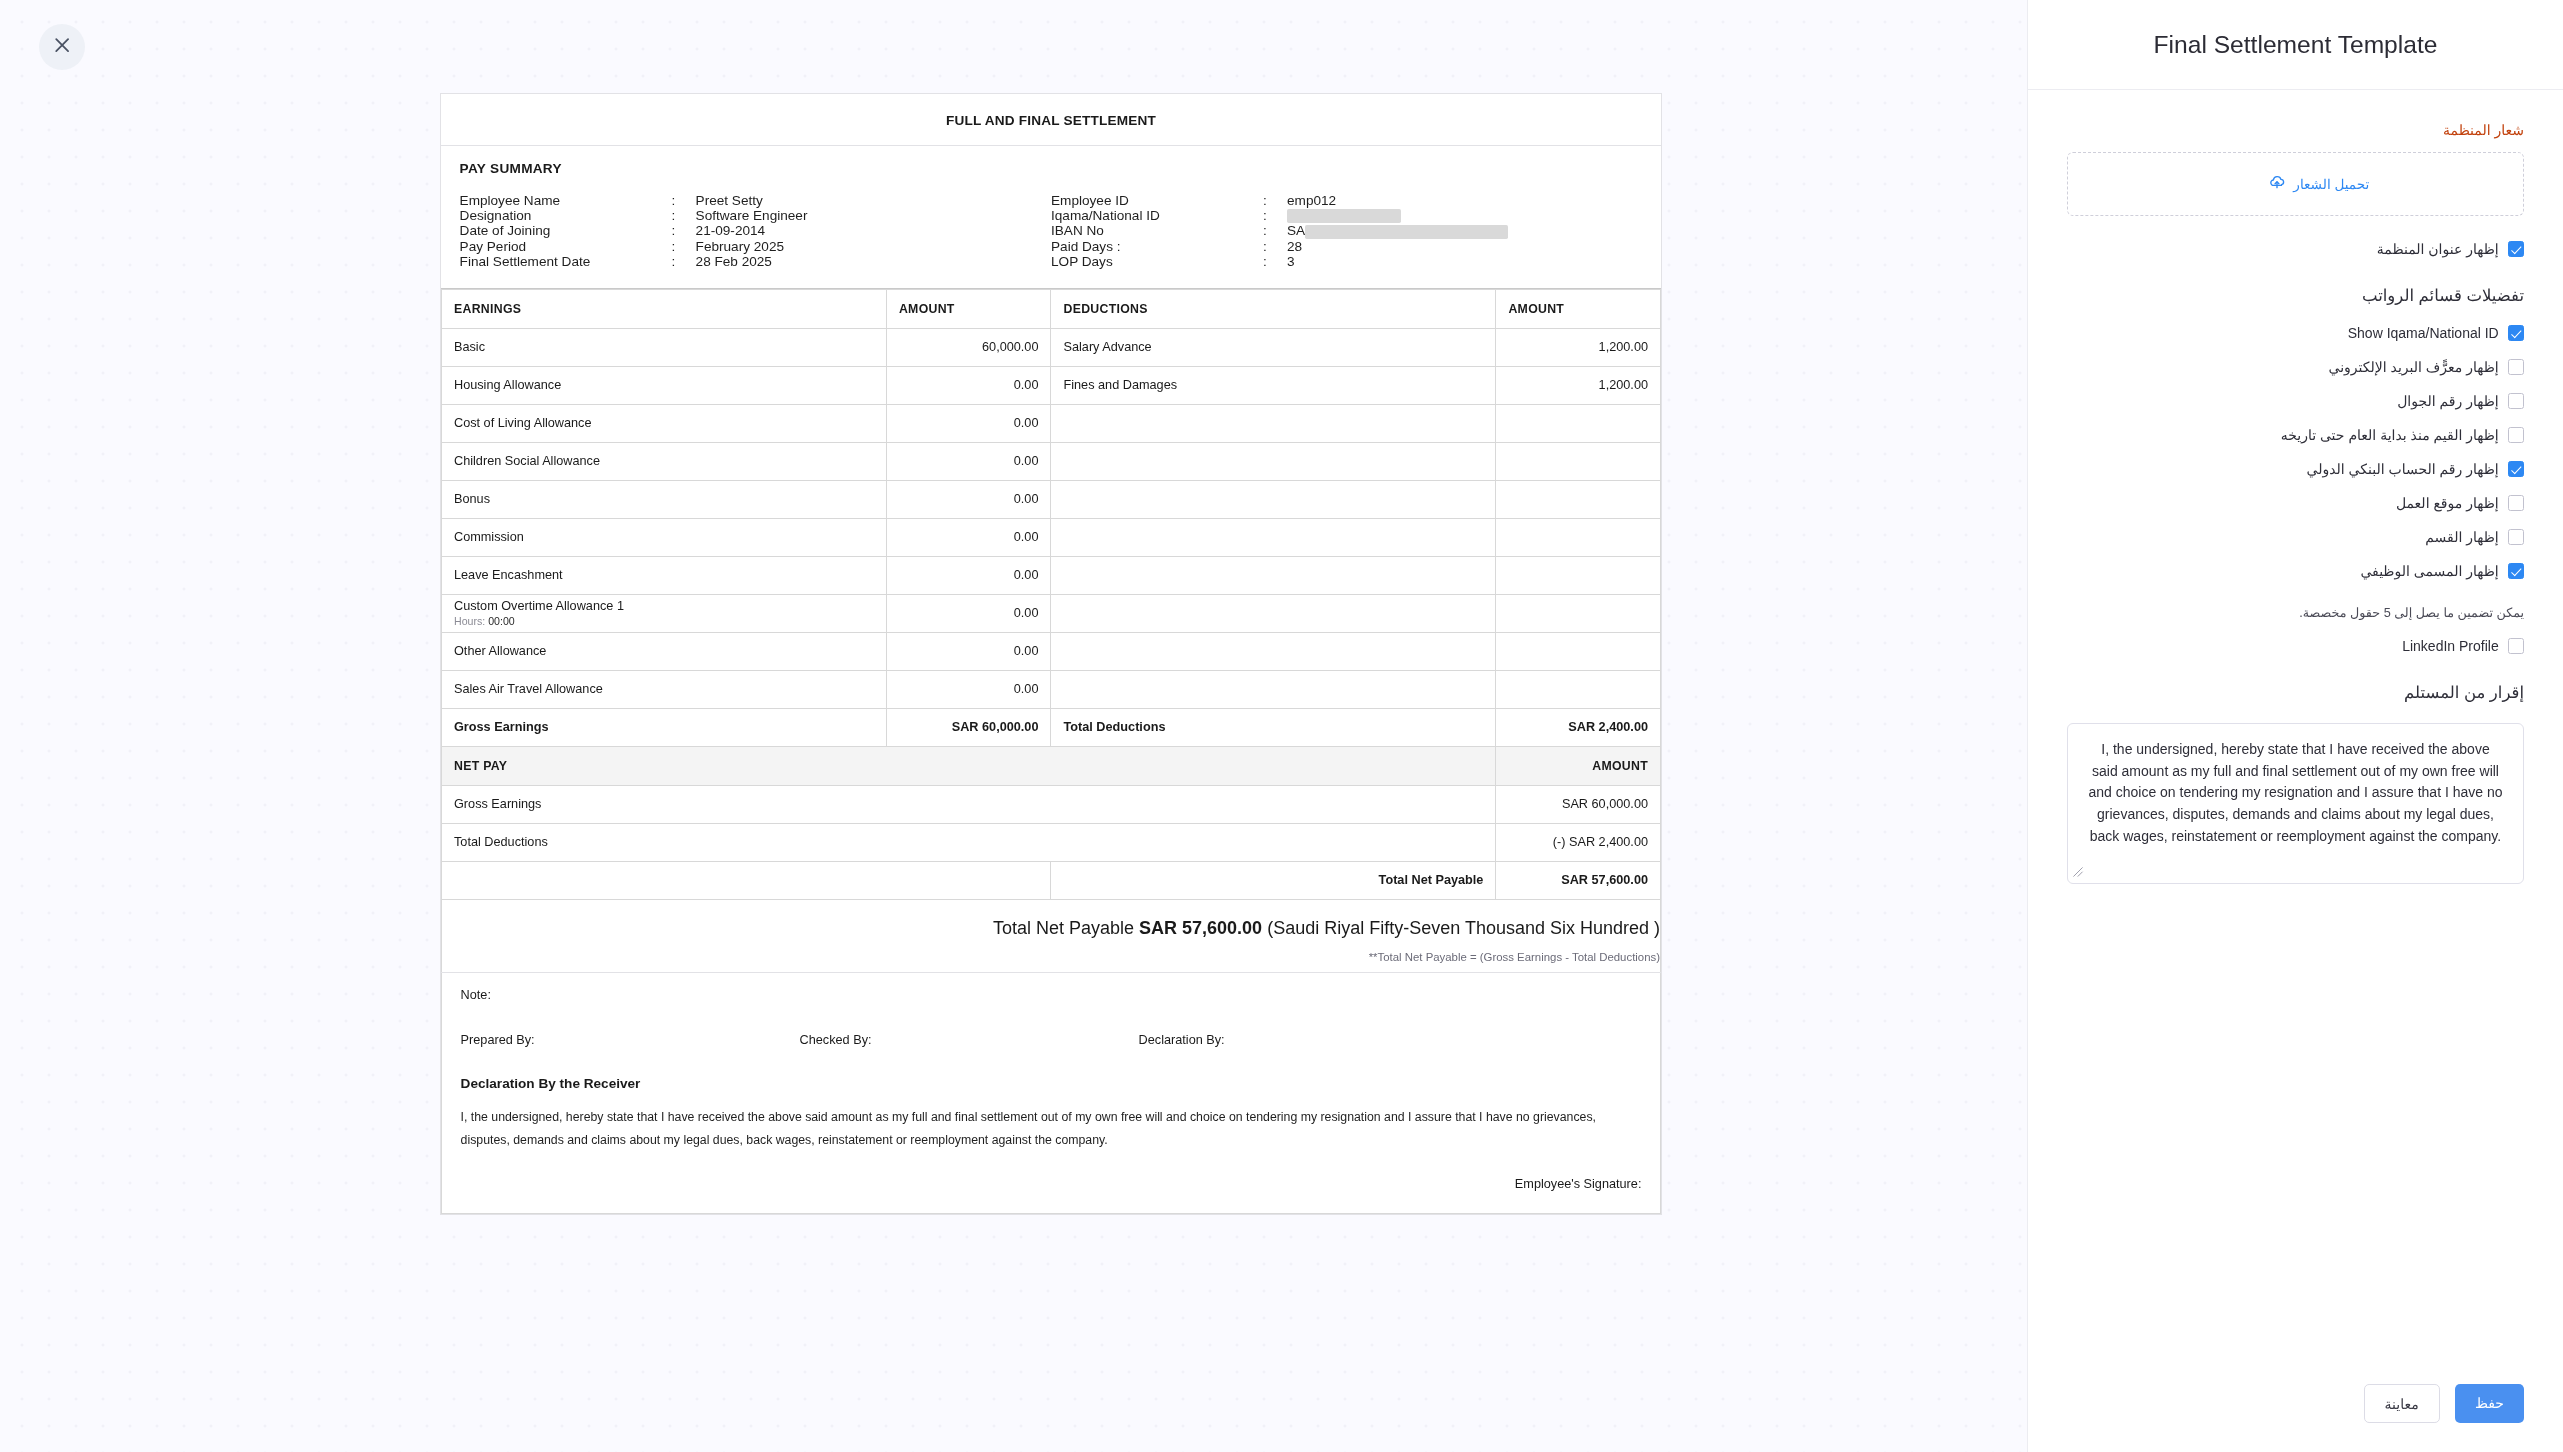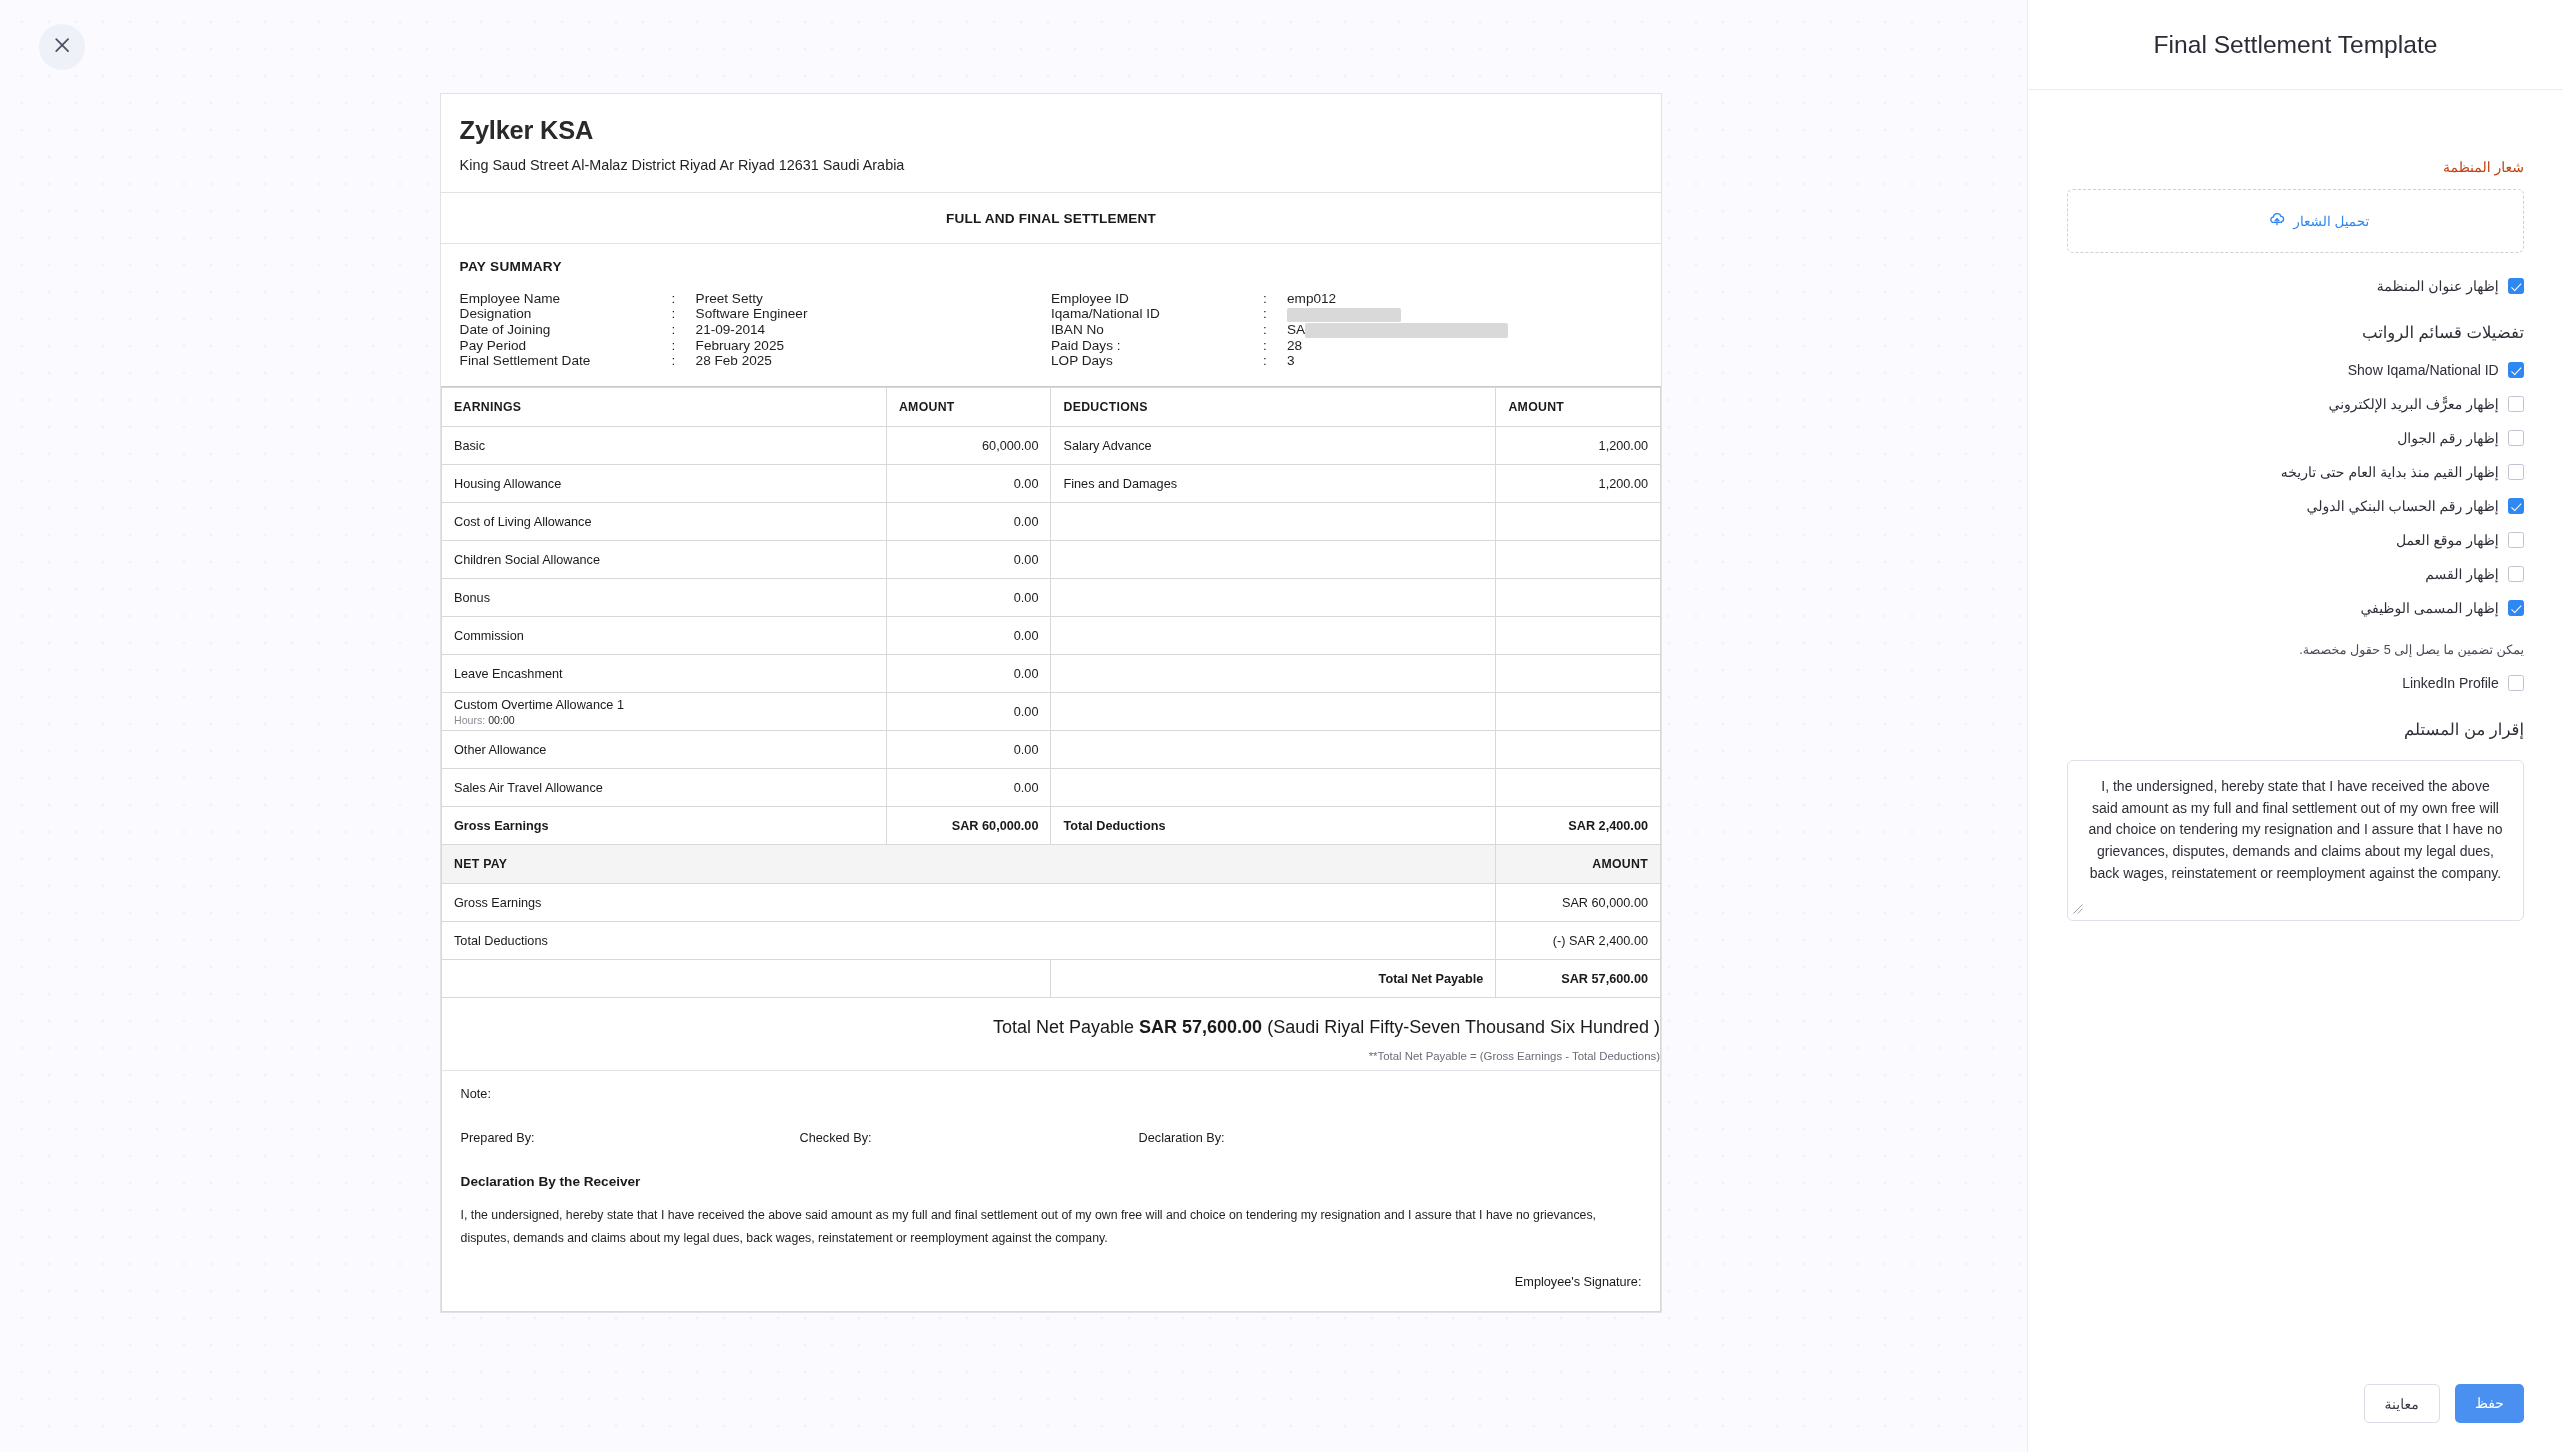--- a/index.html
+++ b/index.html
@@ -214,21 +214,20 @@
   #side-panel {
     position: absolute;
     right: 0; top: 0;
     width: 536px;
     height: 1453px;
     background: #ffffff;
     direction: rtl;
     display: flex;
     flex-direction: column;
     border-left: 0.8px solid #ececf1;
-    gap: 37px;
   }
   .panel-header {
     height: 90px;
     display: flex;
     align-items: center;
     justify-content: center;
     border-bottom: 0.8px solid #ececf1;
     flex: 0 0 auto;
   }
   .panel-title {
@@ -376,24 +375,20 @@
     <span>
       <svg viewBox="0 0 24 24" fill="none" stroke="#4a5263" stroke-width="2.1" stroke-linecap="round">
         <line x1="5" y1="5" x2="19" y2="19"></line>
         <line x1="19" y1="5" x2="5" y2="19"></line>
       </svg>
     </span>
   </button>
 
   <div id="document-paper">
 
-    <div class="doc-head">
-      <div class="doc-org-name">Zylker KSA</div>
-      <div class="doc-org-addr">King Saud Street Al-Malaz District Riyad Ar Riyad 12631 Saudi Arabia</div>
-    </div>
 
     <div class="doc-title-row">FULL AND FINAL SETTLEMENT</div>
 
     <div class="pay-summary">
       <div class="pay-summary-title">PAY SUMMARY</div>
       <div class="summary-grid">
 
         <div class="s-label">Employee Name</div>
         <div class="s-colon">:</div>
         <div class="s-value">Preet Setty</div>

